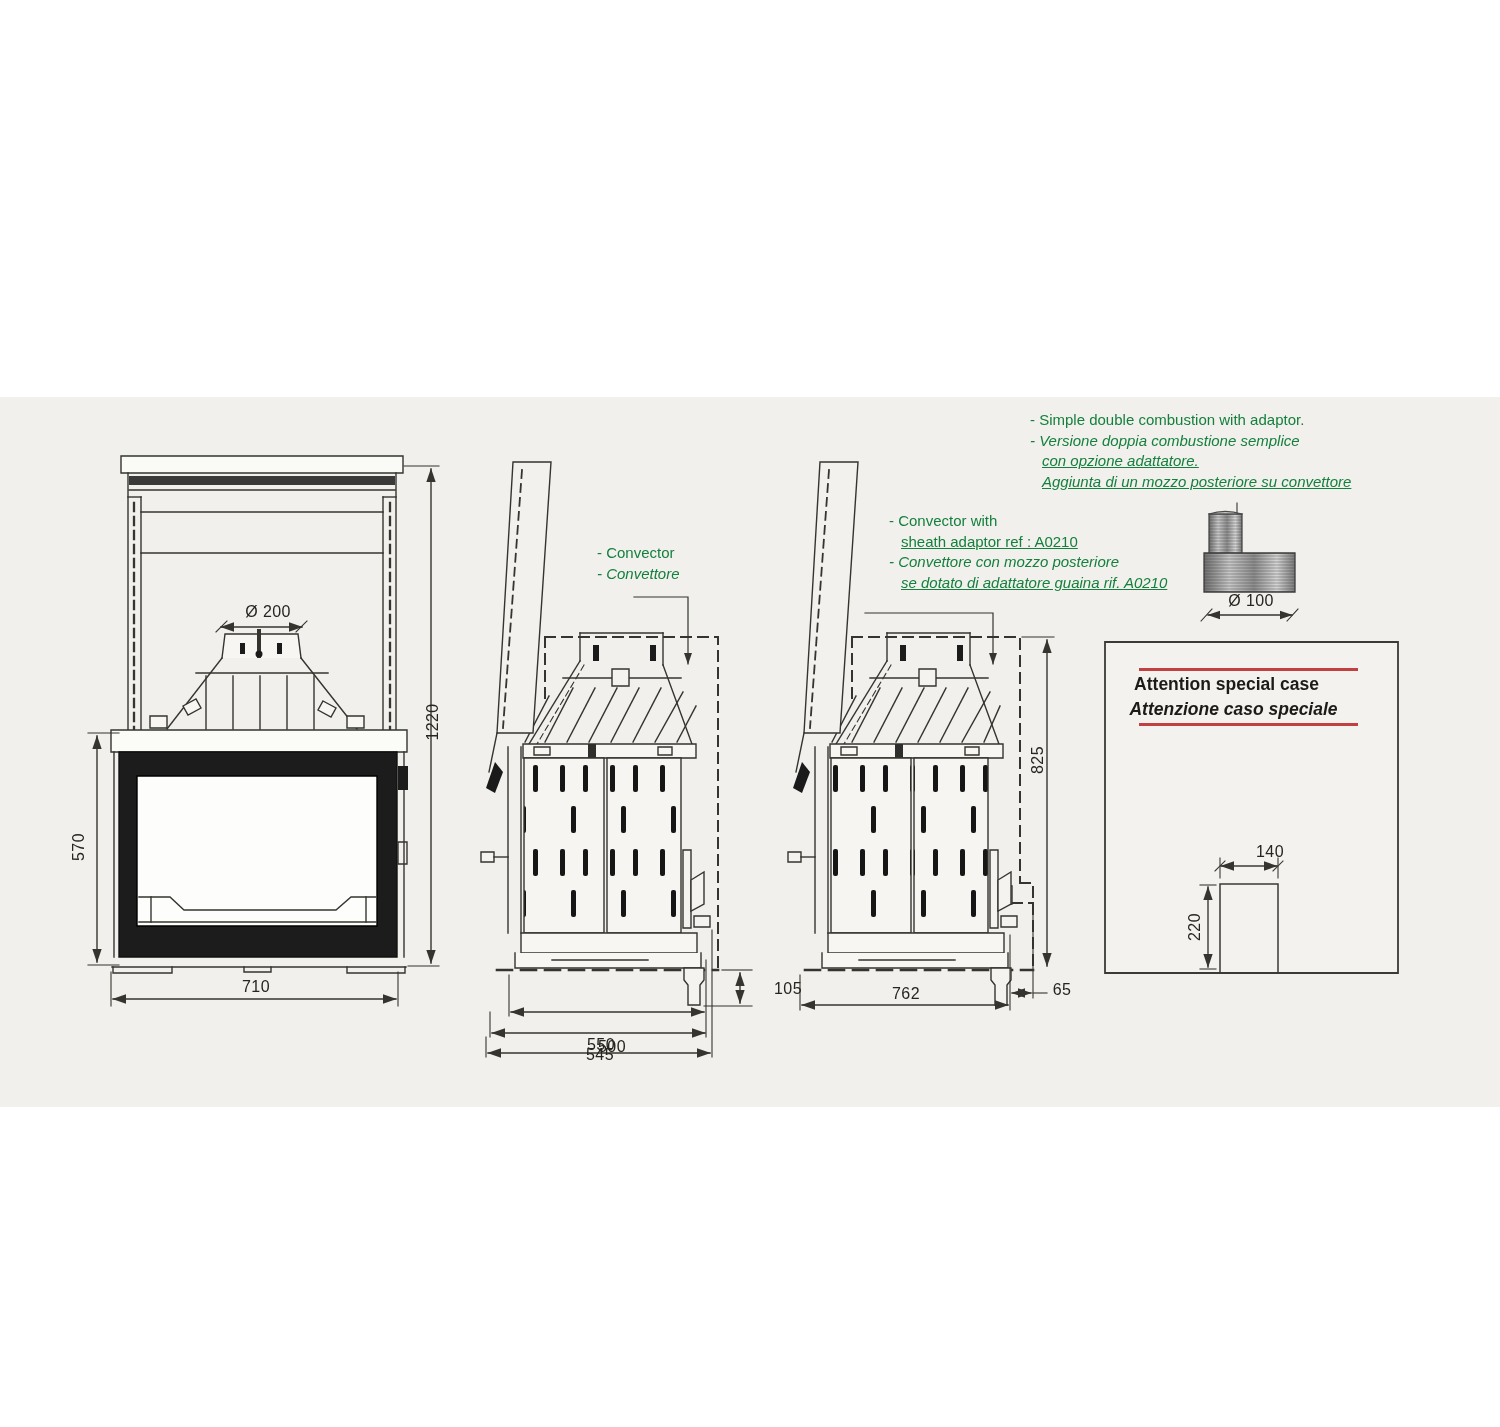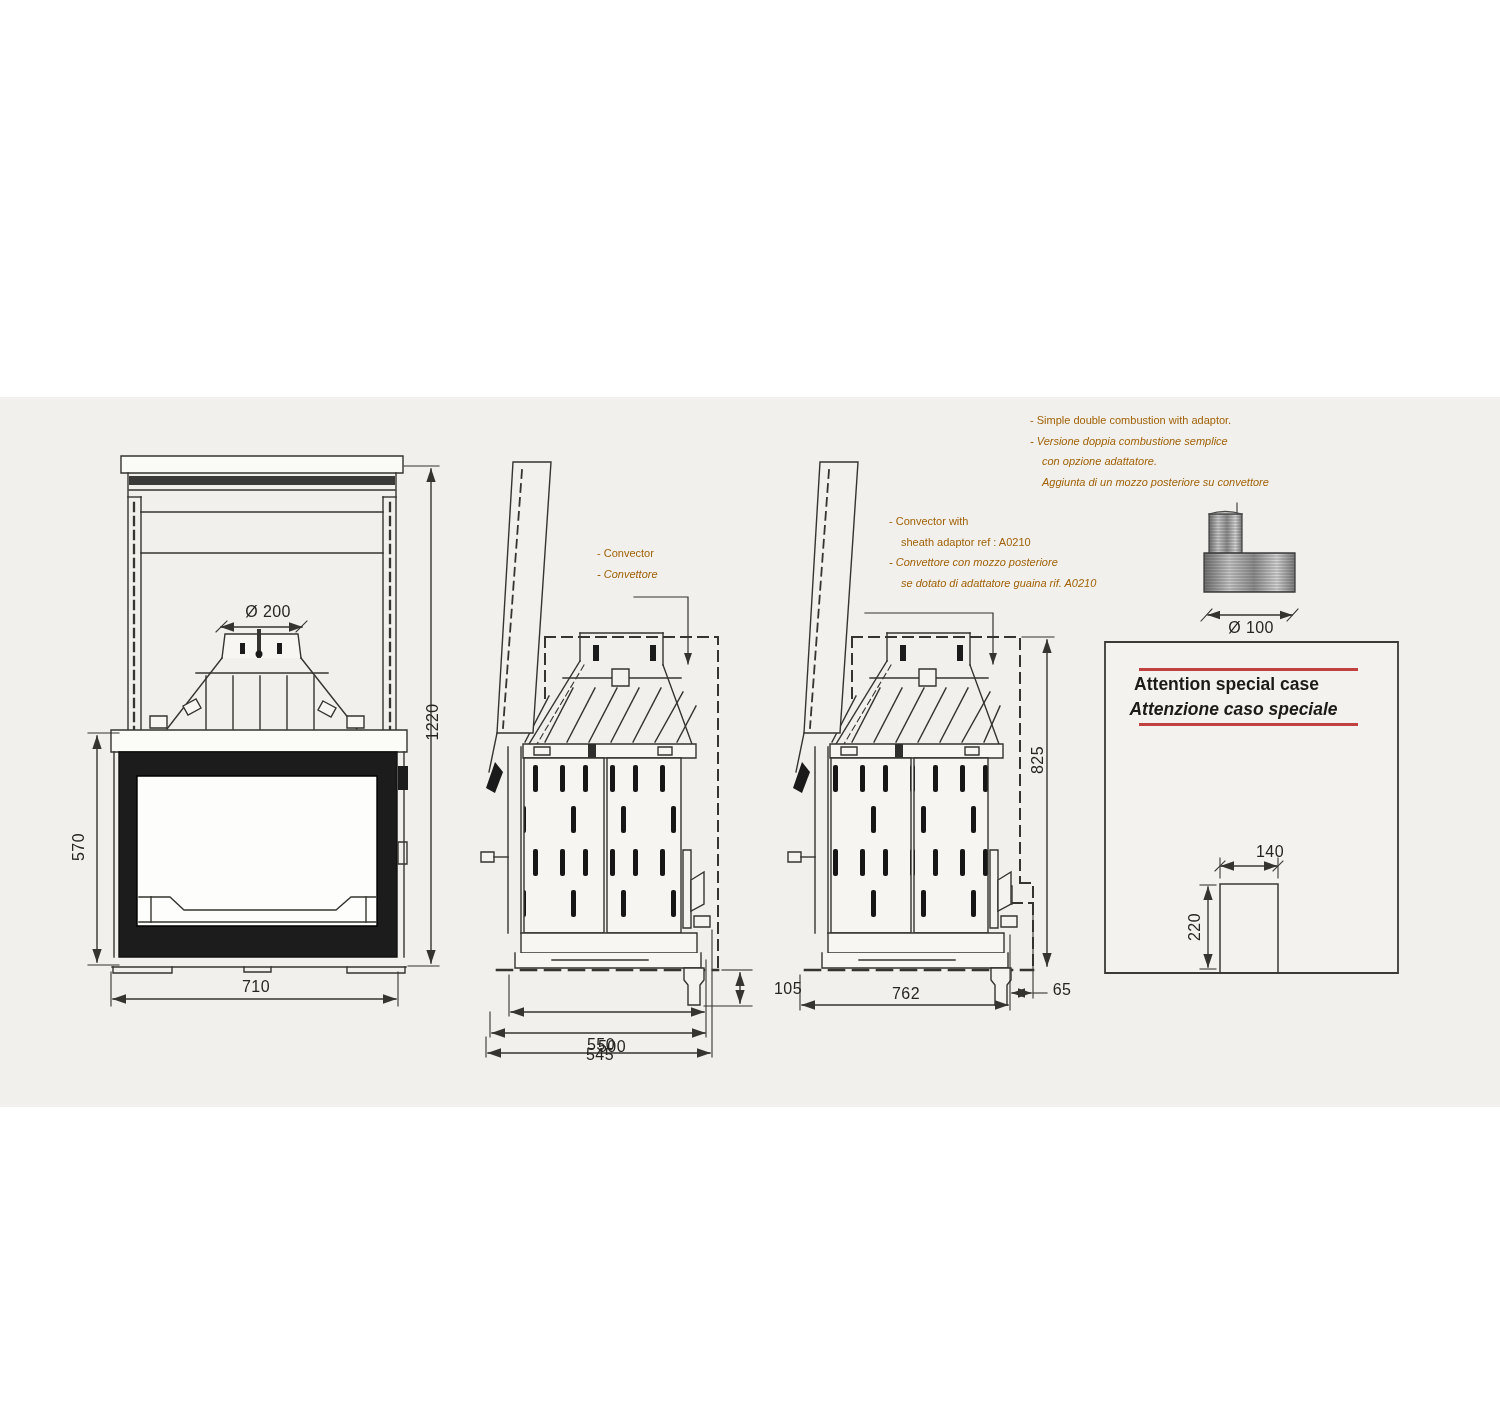--- a/index.html
+++ b/index.html
@@ -6,23 +6,23 @@
   .canvas{position:relative;width:1500px;height:1427px;background:#ffffff;overflow:hidden;
           font-family:"Liberation Sans",sans-serif;}
   .scan-strip{position:absolute;left:0;top:397px;width:1500px;height:710px;background:#f1f0ec;}
   svg.draw{position:absolute;left:0;top:0;width:1500px;height:1427px;}
   svg.draw *{vector-effect:non-scaling-stroke;}
 
   .lbl{position:absolute;font-size:16px;color:#26251f;transform:translate(-50%,-50%);
        white-space:nowrap;letter-spacing:.4px;}
   .lbl.rot{transform:translate(-50%,-50%) rotate(-90deg);}
 
-  .note{position:absolute;font-size:11px;color:#a16207;line-height:20.5px;white-space:nowrap;}
+  .note{position:absolute;font-size:15px;color:#15803d;line-height:20.5px;white-space:nowrap;}
   .note .it{font-style:italic;}
-  .note .ind{padding-left:12px;}
+  .note .ind{padding-left:12px;text-decoration:underline;}
 
   .attn-title{position:absolute;width:243px;left:1105px;text-align:center;color:#1c1b17;
               font-weight:bold;font-size:17.5px;white-space:nowrap;}
   .attn-title.it{font-style:italic;margin-left:7px;}
   .redline{position:absolute;height:3px;background:#c14040;}
 </style>
 </head>
 <body>
 
 <div class="canvas">
@@ -311,21 +311,21 @@
 
   <span class="lbl" style="left:612px;top:1003px;margin-top:44px;">500</span>
   <span class="lbl" style="left:600px;top:1024px;margin-top:31px;">545</span>
   <span class="lbl" style="left:601px;top:1045px;">550</span>
   <span class="lbl" style="left:788px;top:989px;">105</span>
 
   <span class="lbl rot" style="left:1038px;top:760px;">825</span>
   <span class="lbl" style="left:906px;top:994px;">762</span>
   <span class="lbl" style="left:1062px;top:990px;">65</span>
 
-  <span class="lbl" style="left:1251px;top:601px;margin-top:27px;">Ø 100</span>
+  <span class="lbl" style="left:1251px;top:601px;">Ø 100</span>
 
   <div class="redline" style="left:1139px;top:668px;width:219px;"></div>
   <div class="attn-title" style="top:674px;">Attention special case</div>
   <div class="attn-title it" style="top:699px;">Attenzione caso speciale</div>
   <div class="redline" style="left:1139px;top:723px;width:219px;"></div>
   <span class="lbl" style="left:1249px;top:852px;margin-left:21px;">140</span>
   <span class="lbl rot" style="left:1195px;top:927px;">220</span>
 </div>
 
 </body></html>

